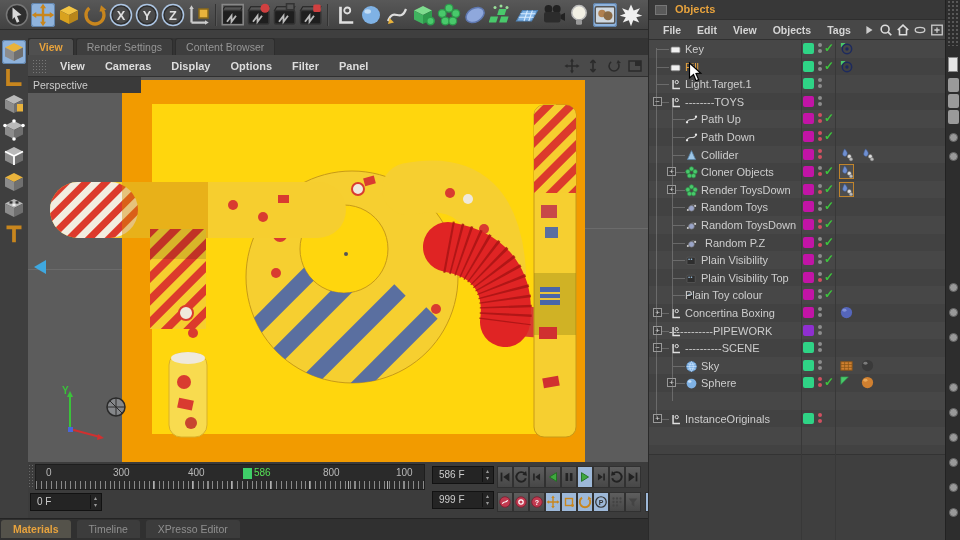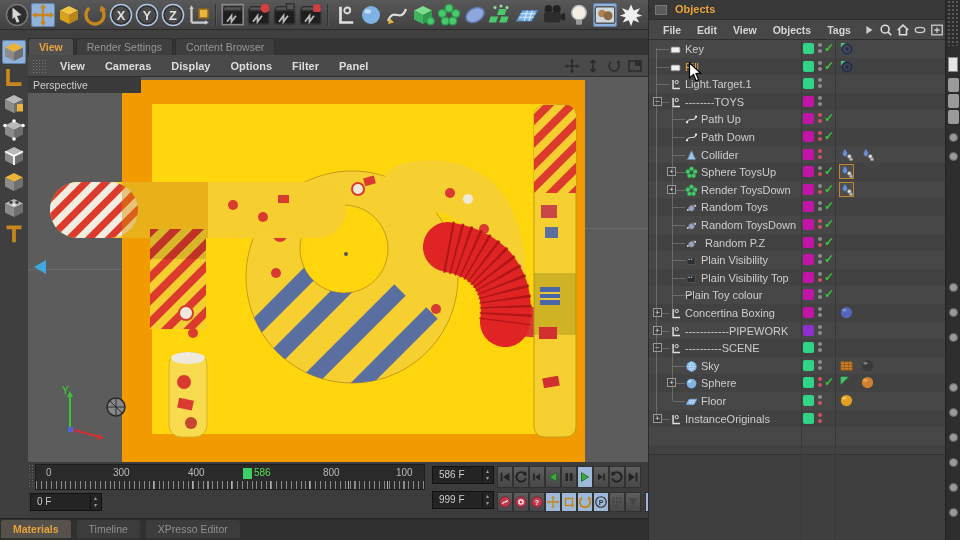--- a/index.html
+++ b/index.html
@@ -760,21 +760,21 @@
           <span class="exp" style="left:18px">+</span>
           <span class="ticon" style="left:36px"><svg viewBox="0 0 16 16">
               <g fill="#49C96B" stroke="#2E9A4C" stroke-width=".8">
                 <circle cx="8" cy="3.5" r="2.6"></circle>
                 <circle cx="3.5" cy="7" r="2.6"></circle>
                 <circle cx="12.5" cy="7" r="2.6"></circle>
                 <circle cx="5.5" cy="12" r="2.6"></circle>
                 <circle cx="10.5" cy="12" r="2.6"></circle>
               </g>
             </svg></span>
-          <span class="tlabel" style="left:52px">Sphere ToysUp</span>
+          <span class="tlabel" style="left:52px">Cloner Objects</span>
           <span class="lsq" style="background:#C214A6"></span>
           <span class="dcol">
             <i class="d-gray"></i>
             <i class="d-red"></i>
           </span>
           <span class="chk">✓</span>
           <span class="tag" style="left:190px"><svg viewBox="0 0 16 16">
               <rect x=".5" y=".5" width="15" height="15" fill="#4e4e4e" stroke="#C8882B"></rect>
               <path d="M6 2 C9 5 9.5 7 8 9 C6.5 11 3.5 9.5 4 7 C4.3 5.3 5 3.5 6 2 Z" fill="#6f8fd0" stroke="#44609c" stroke-width=".6"></path>
               <circle cx="11" cy="10" r="2" fill="#ddd" stroke="#888" stroke-width=".5"></circle>
@@ -918,21 +918,21 @@
               <ellipse cx="5.8" cy="5.6" rx="2.2" ry="1.5" fill="#8899dd" opacity=".85"></ellipse>
             </svg></span>
         </div>
         <div class="trow" style="top:281.6px">
           <i class="stub" style="left:8px;width:12px"></i>
           <span class="exp" style="left:4px">+</span>
           <span class="ticon" style="left:20px"><svg viewBox="0 0 16 16">
               <path d="M5 2.5 V13 H13.5" stroke="#e0e0e0" stroke-width="1.8" fill="none"></path>
               <circle cx="9.5" cy="5" r="2" fill="none" stroke="#e0e0e0" stroke-width="1.2"></circle>
             </svg></span>
-          <span class="tlabel" style="left:36px">------------PIPEWORK</span>
+          <span class="tlabel" style="left:20px">------------PIPEWORK</span>
           <span class="lsq" style="background:#8F2FD0"></span>
           <span class="dcol">
             <i class="d-gray"></i>
             <i class="d-gray"></i>
           </span>
         </div>
         <div class="trow" style="top:299.20000000000005px">
           <i class="stub" style="left:8px;width:12px"></i>
           <span class="exp" style="left:4px">−</span>
           <span class="ticon" style="left:20px"><svg viewBox="0 0 16 16">
@@ -980,37 +980,20 @@
             <i class="d-red"></i>
             <i class="d-red"></i>
           </span>
           <span class="chk">✓</span>
           <span class="tag" style="left:190px"><svg viewBox="0 0 16 16">
               <path d="M2 2 L10 2 L2 10 Z" fill="#49C96B" stroke="#2E9A4C" stroke-width=".7"></path>
             </svg></span>
           <span class="tag" style="left:211px"><svg viewBox="0 0 16 16">
               <circle cx="8" cy="8" r="6" fill="#D08030"></circle>
               <ellipse cx="5.8" cy="5.6" rx="2.2" ry="1.5" fill="#F0B060" opacity=".85"></ellipse>
-            </svg></span>
-        </div>
-        <div class="trow" style="top:352px">
-          <i class="stub" style="left:24px;width:12px"></i>
-          <span class="ticon" style="left:36px"><svg viewBox="0 0 16 16">
-              <path d="M1 12 L5 5 L15 5 L11 12 Z" fill="#7FB2E5" stroke="#4f82b5" stroke-width=".7"></path>
-              <path d="M8.3 5 L6 12 M11.6 5 L9.2 12 M2.5 9.5 H12.4 M3.7 7.2 H13.7" stroke="#d8ecff" stroke-width=".7" fill="none"></path>
-            </svg></span>
-          <span class="tlabel" style="left:52px">Floor</span>
-          <span class="lsq" style="background:#2FD486"></span>
-          <span class="dcol">
-            <i class="d-gray"></i>
-            <i class="d-red"></i>
-          </span>
-          <span class="tag" style="left:190px"><svg viewBox="0 0 16 16">
-              <circle cx="8" cy="8" r="6" fill="#E0A020"></circle>
-              <ellipse cx="5.8" cy="5.6" rx="2.2" ry="1.5" fill="#F8D060" opacity=".85"></ellipse>
             </svg></span>
         </div>
         <div class="trow" style="top:369.6px">
           <i class="stub" style="left:8px;width:12px"></i>
           <span class="exp" style="left:4px">+</span>
           <span class="ticon" style="left:20px"><svg viewBox="0 0 16 16">
               <path d="M5 2.5 V13 H13.5" stroke="#e0e0e0" stroke-width="1.8" fill="none"></path>
               <circle cx="9.5" cy="5" r="2" fill="none" stroke="#e0e0e0" stroke-width="1.2"></circle>
             </svg></span>
           <span class="tlabel" style="left:36px">InstanceOriginals</span>

